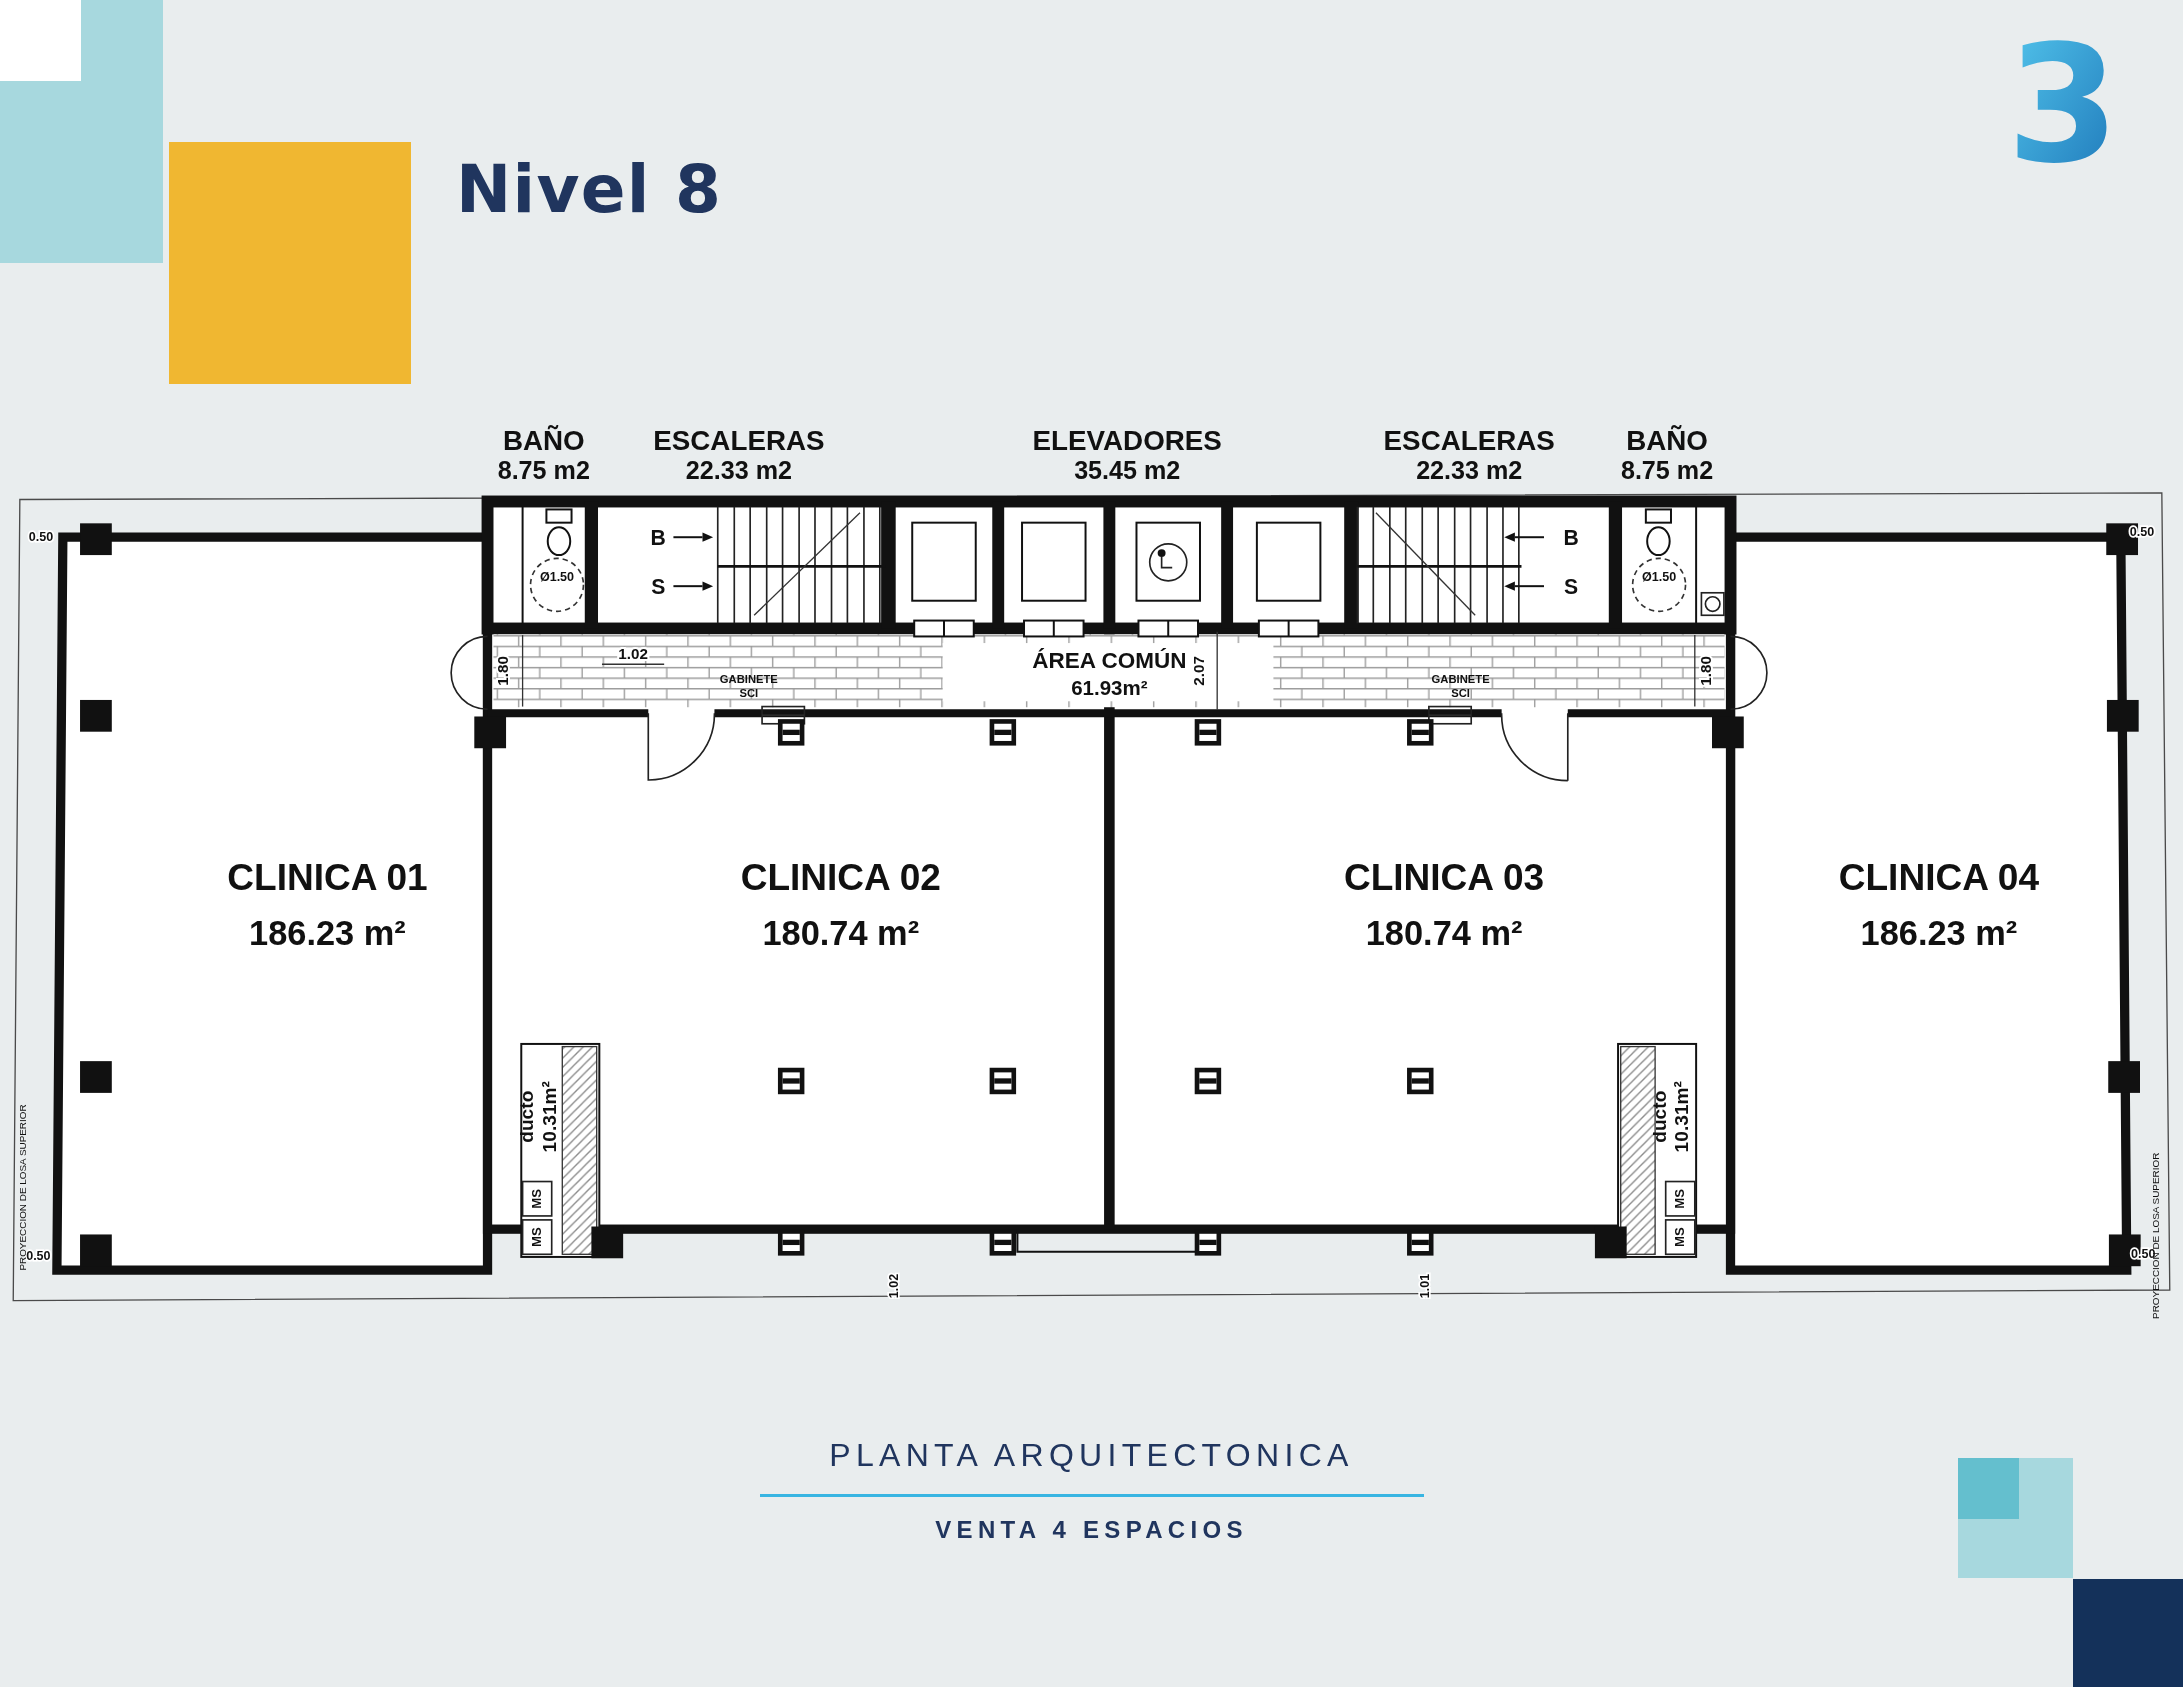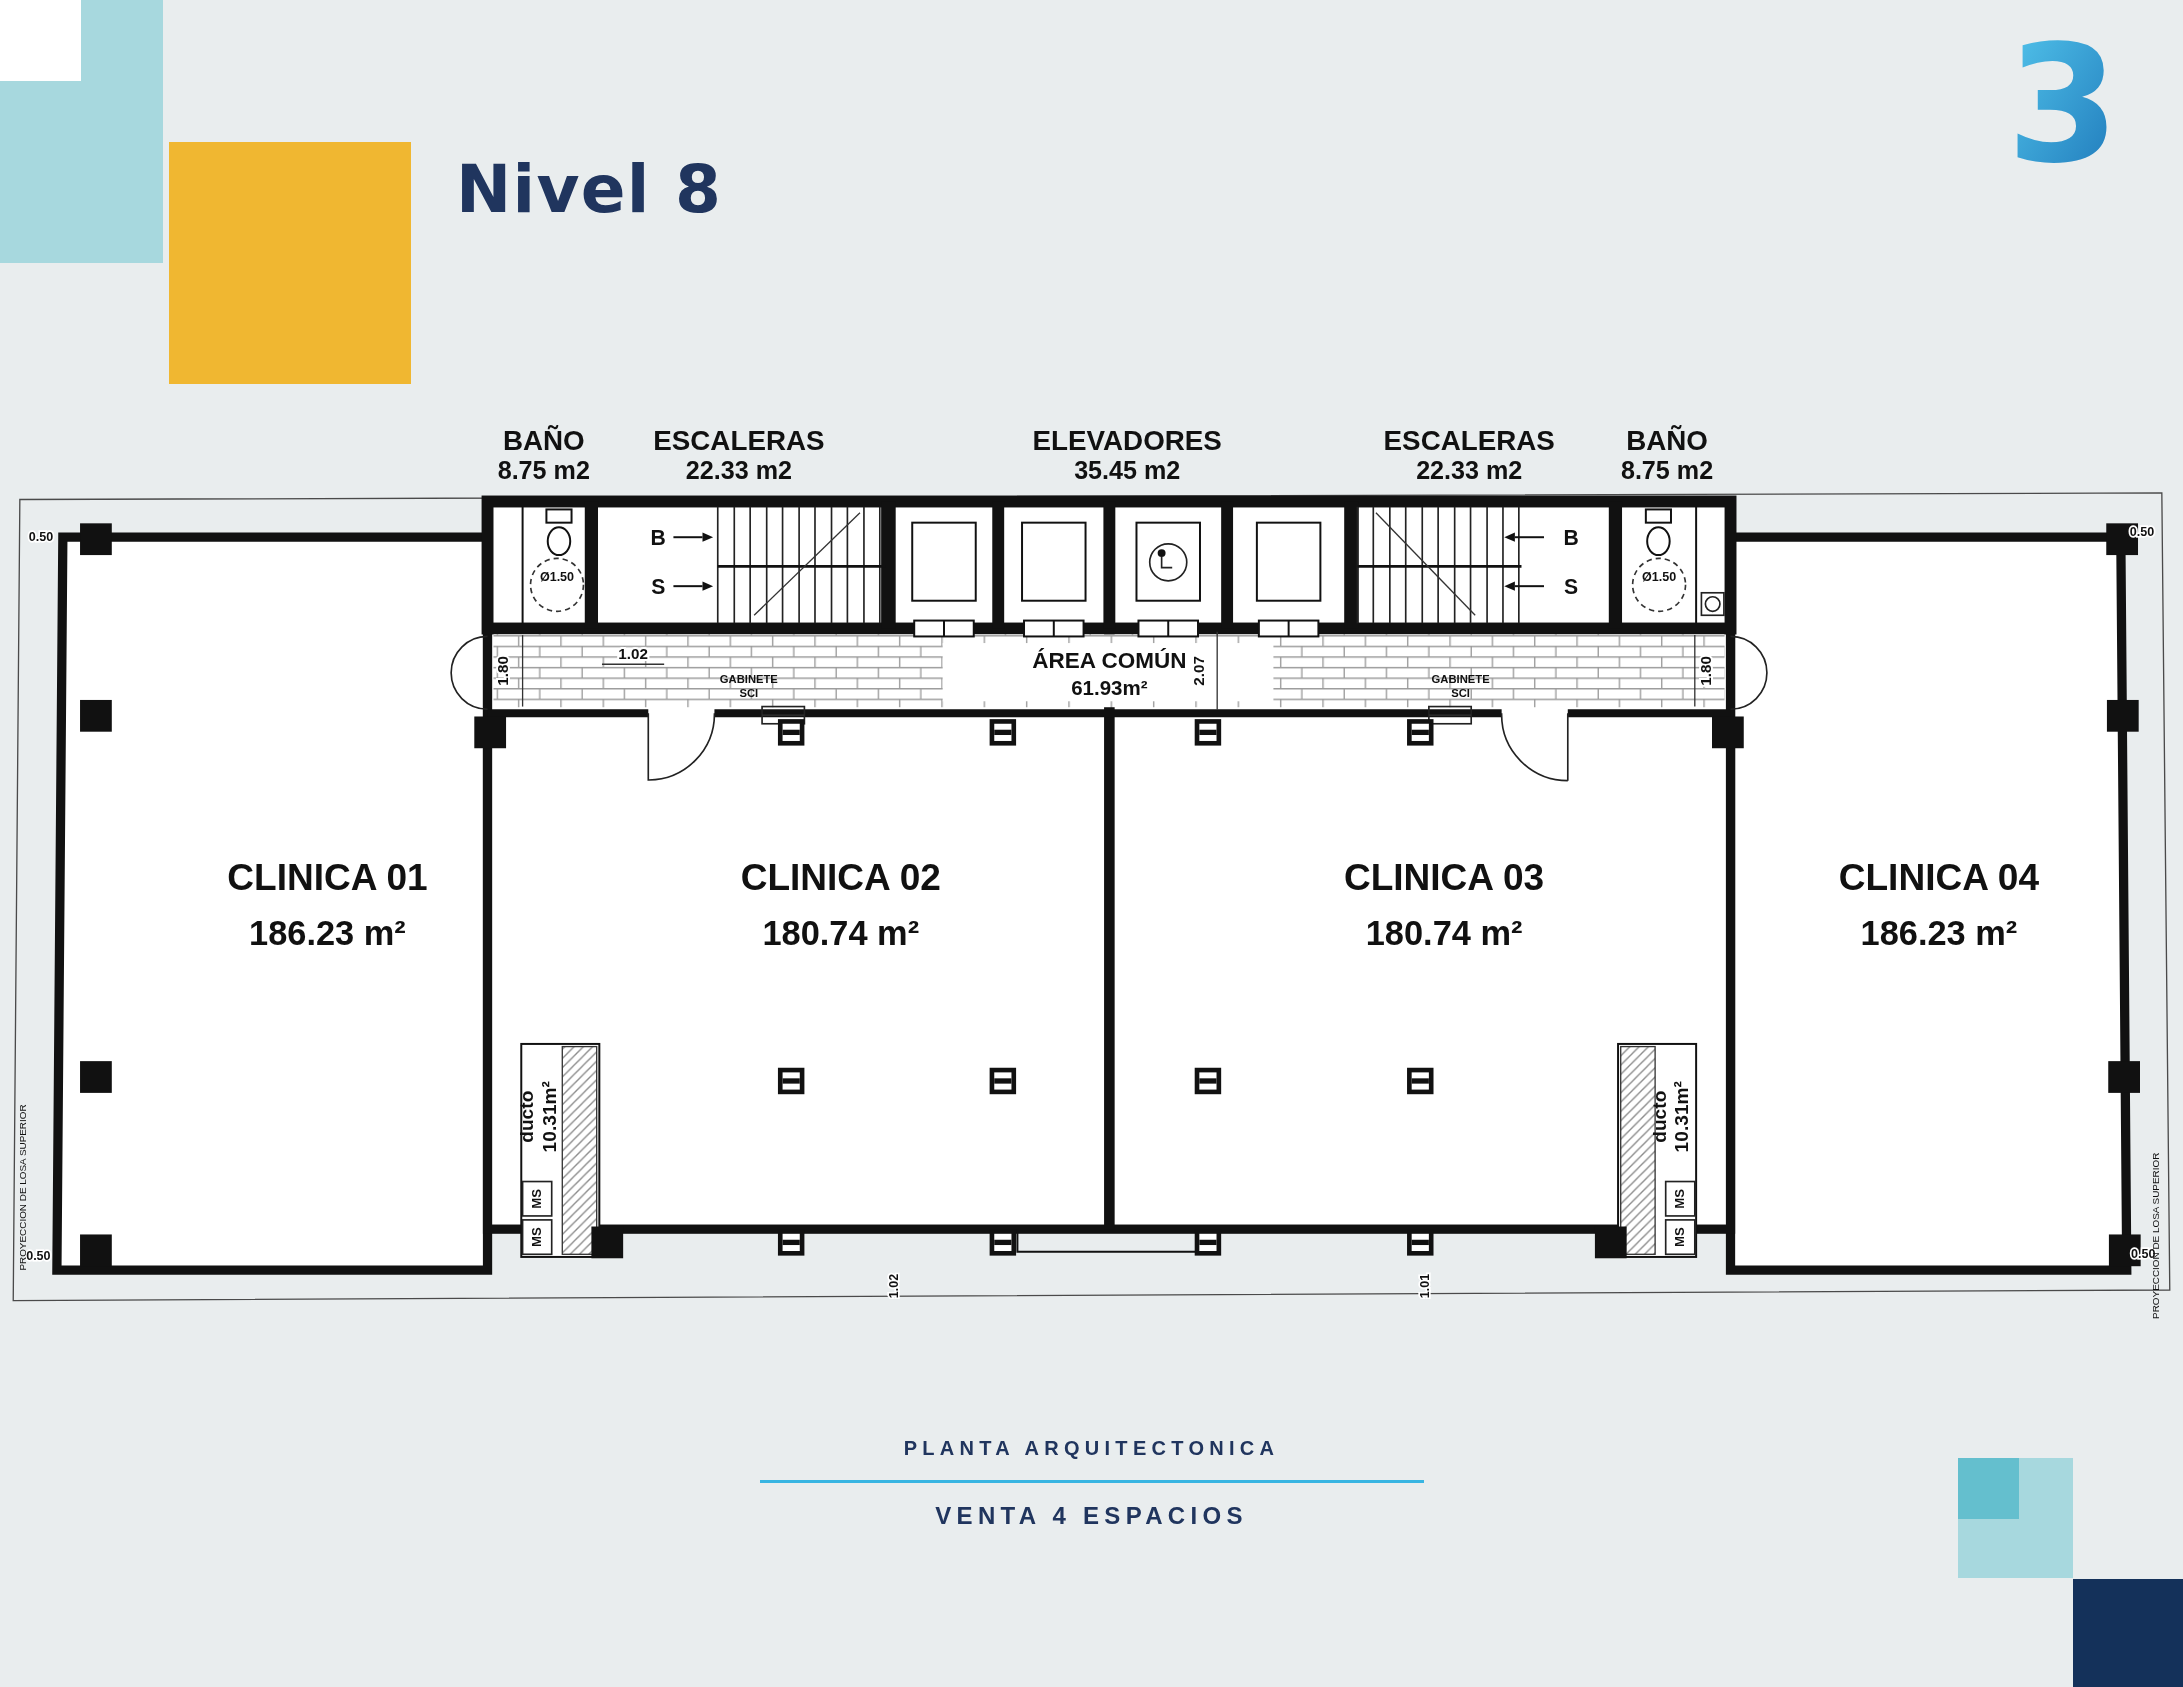--- a/index.html
+++ b/index.html
@@ -15,21 +15,21 @@
   .tl-white{left:0;top:0;width:81px;height:81px;background:#ffffff;z-index:1}
   .yellow-sq{left:169px;top:142px;width:242px;height:242px;background:var(--yellow);z-index:1}
   .br-teal{left:1958px;top:1458px;width:115px;height:120px;background:var(--teal-light);z-index:1}
   .br-teal2{left:1958px;top:1458px;width:61px;height:61px;background:var(--teal-mid);z-index:1}
   .br-navy{left:2073px;top:1579px;width:110px;height:108px;background:var(--navy-square);z-index:1}
   .title{position:absolute;left:456px;top:151px;margin:0;font-family:"DejaVu Sans",sans-serif;
          font-size:66px;font-weight:bold;color:var(--navy);letter-spacing:1.3px;z-index:3}
   .logo-box{position:absolute;left:1990px;top:32px;width:146px;height:140px;z-index:3}
   .plan-svg{position:absolute;left:0;top:0;width:2183px;height:1687px;z-index:2}
   .footer{position:absolute;left:0;top:1437px;width:100%;text-align:center;color:var(--navy);z-index:3}
-  .footer .l1{font-size:20px;font-weight:bold;letter-spacing:5.3px}
+  .footer .l1{font-size:32px;font-weight:normal;letter-spacing:5.3px}
   .footer .rule{width:664px;height:3.3px;background:var(--accent-blue);margin:20px auto 18.5px}
   .footer .l2{font-size:24px;font-weight:bold;letter-spacing:5.3px}
 
   
   .plan-svg text{font-family:"Liberation Sans",sans-serif;fill:#111}
   .big  {font-size:56px;font-weight:bold;text-anchor:middle}
   .big2 {font-size:52px;font-weight:bold;text-anchor:middle}
   .toplbl {font-size:42px;font-weight:bold;text-anchor:middle}
   .toparea{font-size:38px;font-weight:bold;text-anchor:middle}
   .mid  {font-size:34px;font-weight:bold;text-anchor:middle}

